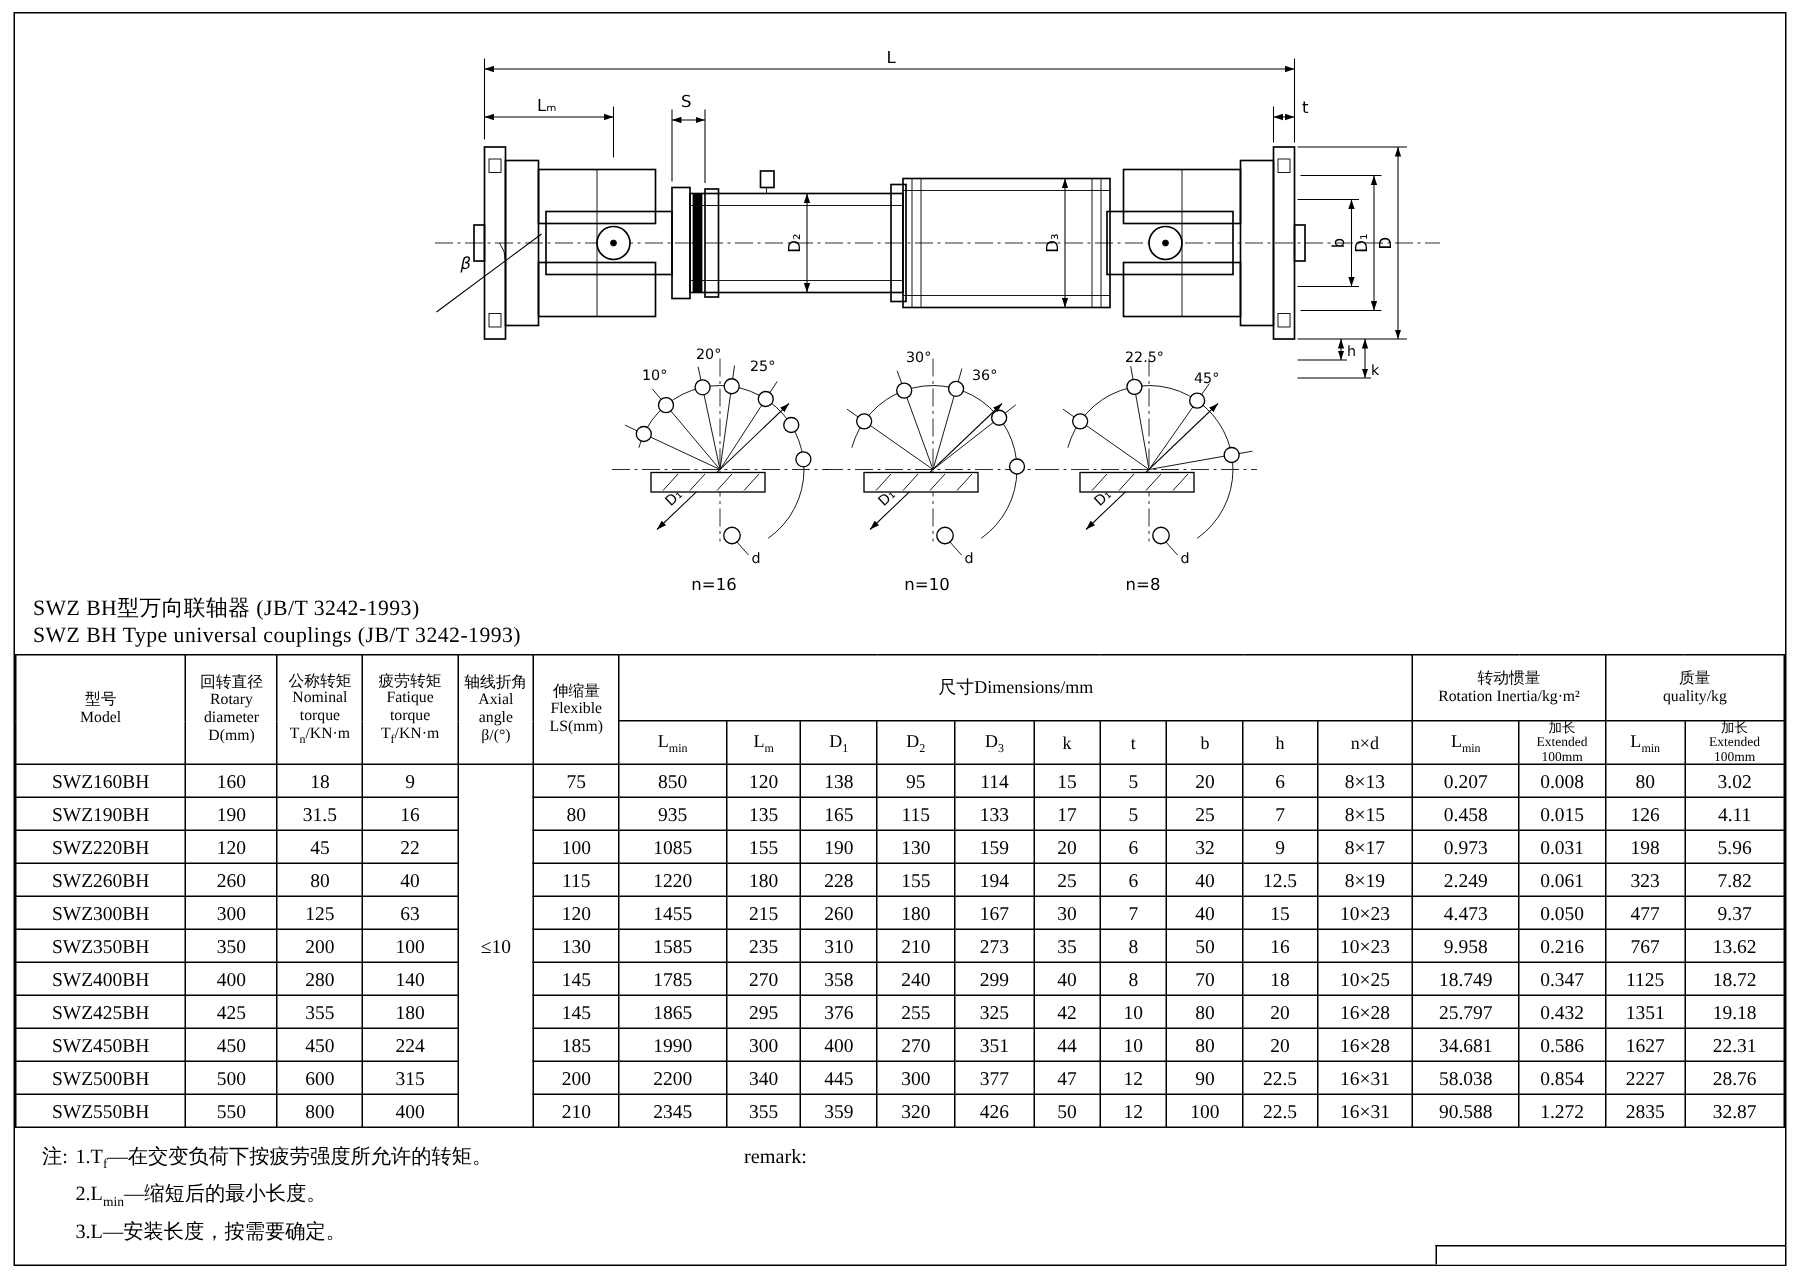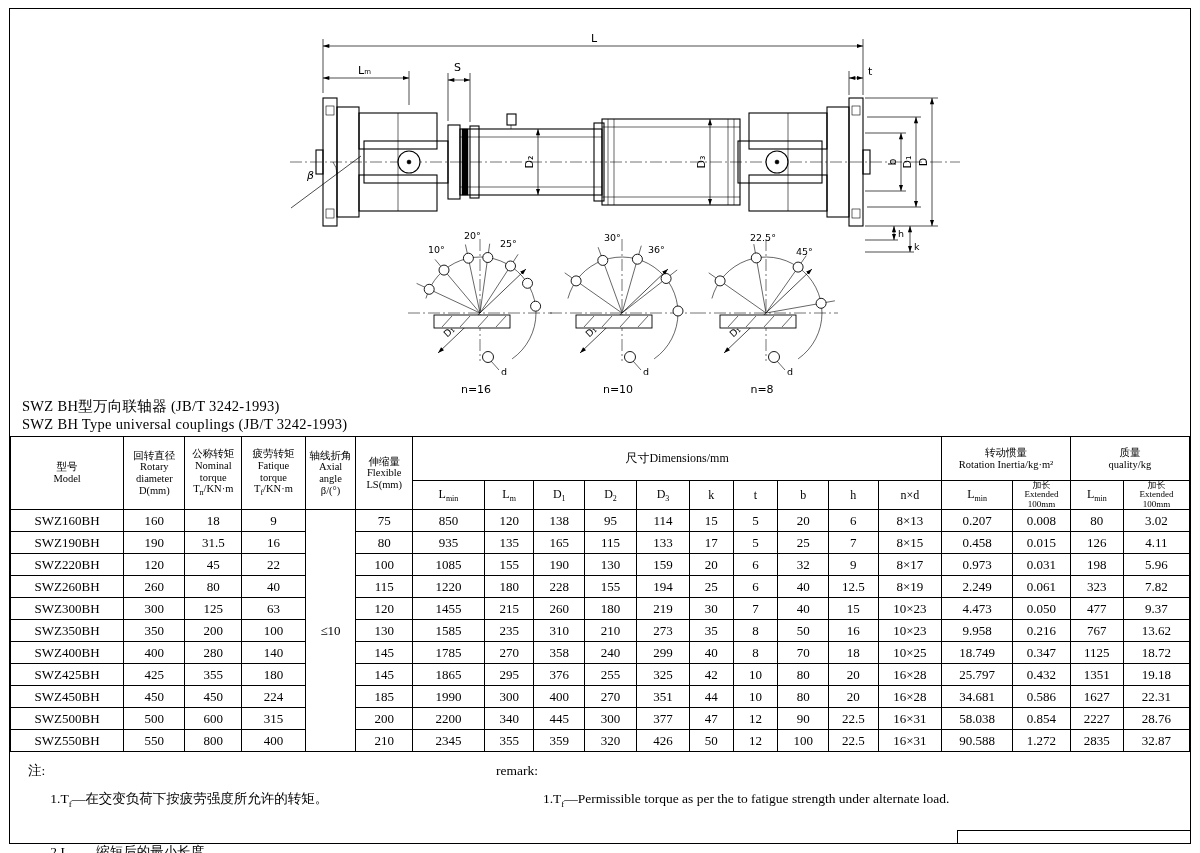--- a/index.html
+++ b/index.html
@@ -30,21 +30,21 @@
   .th-ext  { font-size:9px;  line-height:1.05; }
   th sub, td sub { font-size:8px; }
   tbody td { font-size:13px; height:22px; line-height:1; }
   .beta-cell { font-size:13px; }
 
   .notes { display:flex; padding:9px 0 0 18px; font-size:13.5px; }
   .note-block.cn { width:468px; }
   .note-block.en { flex:1; }
   .note-prefix { display:inline-block; vertical-align:top; line-height:19px; margin-right:5px; }
   .note-items  { display:inline-block; vertical-align:top; }
-  .note-items > div { line-height:19px;margin-top:28px; }
+  .note-items > div { line-height:19px; }
   .note-items sub { font-size:9px; }
 
   .corner-box { position:absolute; right:0; bottom:0; width:233px; height:13px;
                 border-top:1px solid #000; border-left:1px solid #000; background:#fff; }
 </style>
 </head>
 <body>
 
 <div class="page">
   <div class="frame">
@@ -395,21 +395,21 @@
           <tr>
             <td>SWZ300BH</td>
             <td>300</td>
             <td>125</td>
             <td>63</td>
             <td>120</td>
             <td>1455</td>
             <td>215</td>
             <td>260</td>
             <td>180</td>
-            <td>219</td>
+            <td>167</td>
             <td>30</td>
             <td>7</td>
             <td>40</td>
             <td>15</td>
             <td>10×23</td>
             <td>4.473</td>
             <td>0.050</td>
             <td>477</td>
             <td>9.37</td>
           </tr>
@@ -545,20 +545,19 @@
     <div class="notes">
       <div class="note-block cn">
         <span class="note-prefix">注:</span><div class="note-items">
           <div>1.T<sub>f</sub>—在交变负荷下按疲劳强度所允许的转矩。</div>
           <div>2.L<sub>min</sub>—缩短后的最小长度。</div>
           <div>3.L—安装长度，按需要确定。</div>
         </div>
       </div>
       <div class="note-block en">
         <span class="note-prefix">remark:</span><div class="note-items">
-          <div>1.T<sub>f</sub>—Permissible torque as per the to fatigue strength under alternate load.</div>
         </div>
       </div>
     </div>
 
     <div class="corner-box"></div>
   </div>
 </div>
 
 </body></html>

